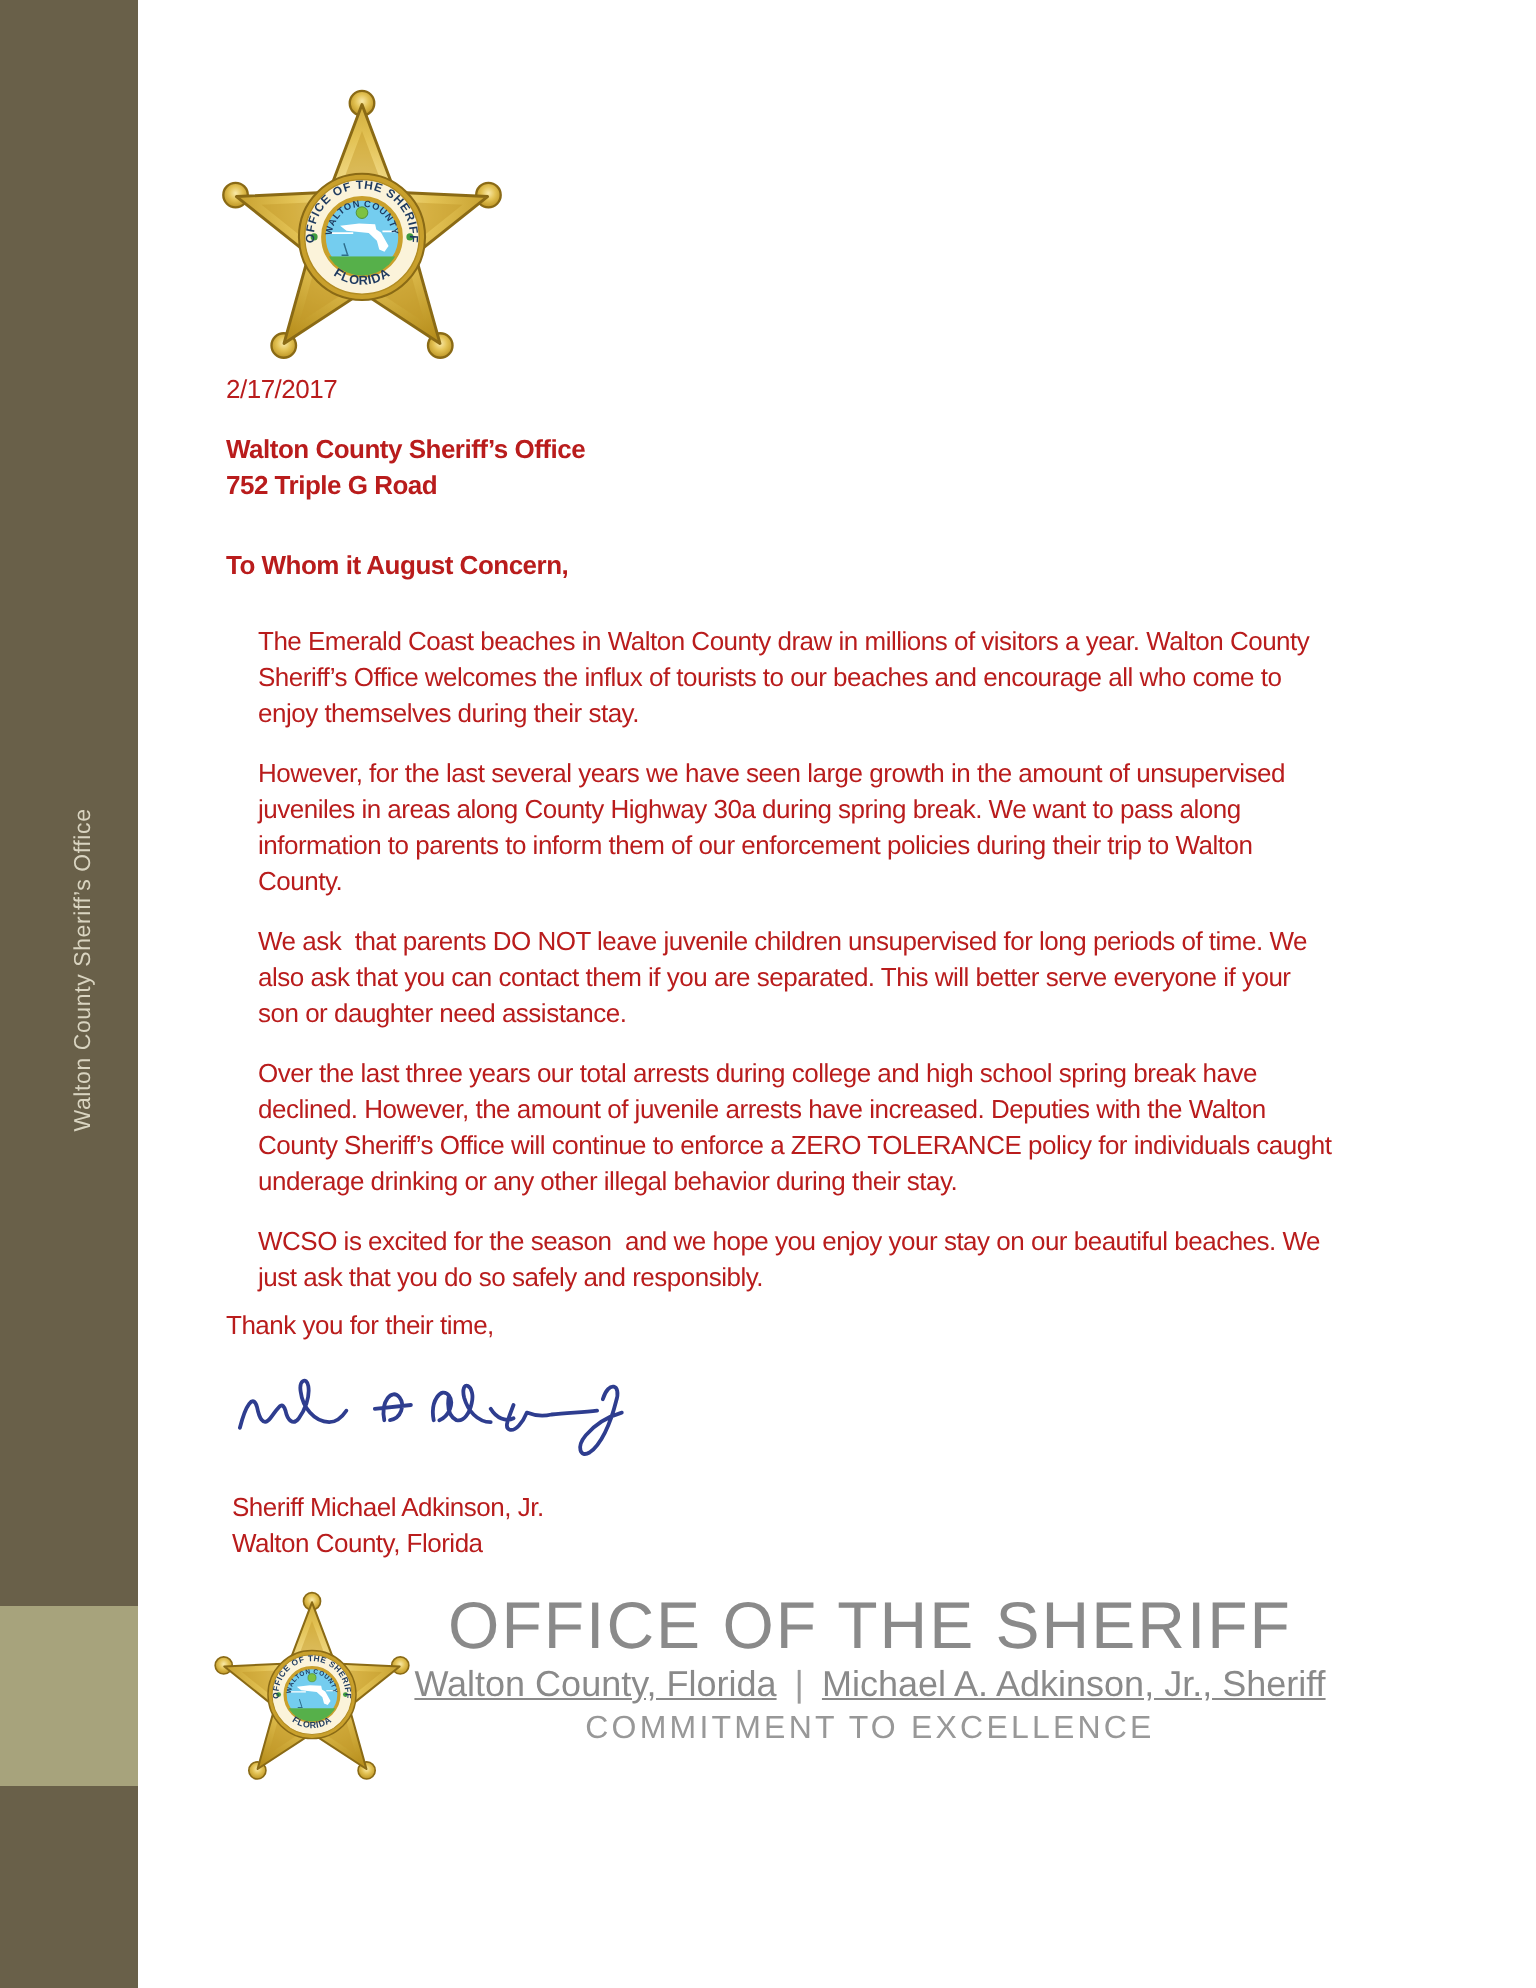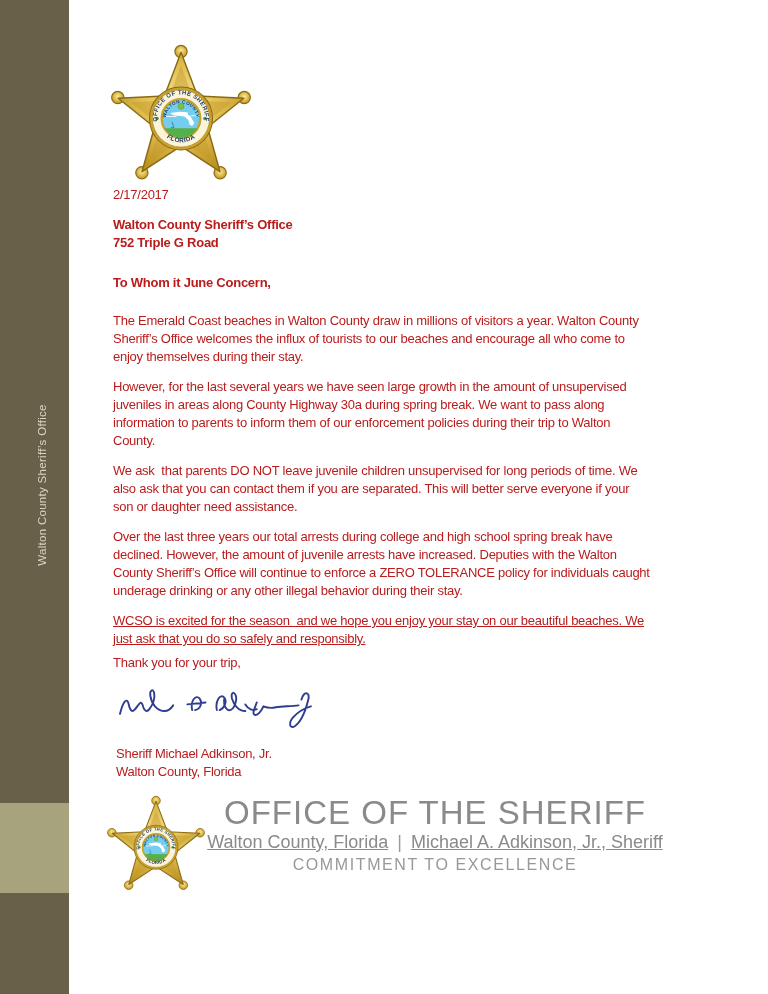--- a/index.html
+++ b/index.html
@@ -23,22 +23,22 @@
   .badge-footer{position:absolute;left:105px;top:794px;width:102px;height:106px;}
   .badge-text{fill:#1e3a5f;font-weight:700;letter-spacing:.25px;font-family:"Liberation Sans",sans-serif;}
   
   .content{
     position:absolute;left:113px;top:186px;width:548px;
     color:#b91c1c;font-size:13px;line-height:18px;letter-spacing:-.25px;
   }
   .date{margin:0 0 12px 0;}
   .address{font-weight:700;margin:0 0 22px 0;}
   .salutation{font-weight:700;margin:0 0 20px 0;}
-  .para{white-space:pre;margin:0 0 12px 0;}
-  .para.last{margin-bottom:6px;text-decoration:underline;}
+  .para{white-space:pre;margin:0 0 12px 16px;}
+  .para.last{margin-bottom:6px;}
   .closing{margin:0 0 2px 0;}
   .signature{display:block;width:225px;height:57px;margin:2px 0 14px -2px;}
   .signer{padding-left:3px;}
   
   .footer{position:absolute;left:195px;top:796px;width:480px;text-align:center;color:#8a8a8a;}
   .footer-title{font-size:33px;line-height:34px;letter-spacing:1px;font-weight:400;white-space:nowrap;}
   .footer-subtitle{margin-top:4px;font-size:18px;line-height:17px;white-space:nowrap;text-decoration:underline;}
   .footer-subtitle .sep{margin:0 9px;color:#9a9a9a;}
   .footer-tagline{margin-top:5px;font-size:16px;letter-spacing:1.6px;color:#989898;white-space:nowrap;}
 </style>
@@ -107,40 +107,40 @@
     </svg>
 
   <div class="content">
     <div class="date">2/17/2017</div>
 
     <div class="address">
       <div>Walton County Sheriff’s Office</div>
       <div>752 Triple G Road</div>
     </div>
 
-    <div class="salutation">To Whom it June Concern,</div>
+    <div class="salutation">To Whom it August Concern,</div>
 
     <p class="para">The Emerald Coast beaches in Walton County draw in millions of visitors a year. Walton County
 Sheriff’s Office welcomes the influx of tourists to our beaches and encourage all who come to
 enjoy themselves during their stay.</p>
     <p class="para">However, for the last several years we have seen large growth in the amount of unsupervised
 juveniles in areas along County Highway 30a during spring break. We want to pass along
 information to parents to inform them of our enforcement policies during their trip to Walton
 County.</p>
     <p class="para">We ask  that parents DO NOT leave juvenile children unsupervised for long periods of time. We
 also ask that you can contact them if you are separated. This will better serve everyone if your
 son or daughter need assistance.</p>
     <p class="para">Over the last three years our total arrests during college and high school spring break have
 declined. However, the amount of juvenile arrests have increased. Deputies with the Walton
 County Sheriff’s Office will continue to enforce a ZERO TOLERANCE policy for individuals caught
 underage drinking or any other illegal behavior during their stay.</p>
     <p class="para last">WCSO is excited for the season  and we hope you enjoy your stay on our beautiful beaches. We
 just ask that you do so safely and responsibly.</p>
 
-    <div class="closing">Thank you for your trip,</div>
+    <div class="closing">Thank you for their time,</div>
 
     <svg class="signature" viewBox="0 0 230 60">
       <g stroke="#2e3d8f" stroke-width="2" fill="none" stroke-linecap="round" stroke-linejoin="round">
         <path d="M6,42 C9,30 13,24 15,31 C16,36 18,42 22,37 C26,32 28,27 30,33 C31,38 34,41 37,37 C40,33 43,26 42,20 C41,15 37,17 38,23 C39,31 45,39 53,39 C57,39 60,36 62,33"></path>
         <path d="M82,38 C80,28 86,21 90,26 C93,30 91,37 85,38 M77,32 L96,30"></path>
         <path d="M108,38 C106,28 112,20 116,25 C119,29 116,36 111,38 M116,25 C115,31 116,36 120,38 C124,39 127,34 128,29 C129,25 128,21 126,20 C124,19 123,22 124,26 C126,33 131,39 138,39 M138,32 C141,37 146,39 150,37 M150,30 C147,38 145,42 148,43 C151,44 155,39 157,34 M157,34 C162,36 166,36 170,35 C178,34 186,34 194,33"></path>
         <path d="M197,27 C200,17 207,19 204,28 C201,40 196,51 190,55 C185,58 183,52 188,46 C193,40 200,36 207,34"></path>
       </g>
     </svg>
 

